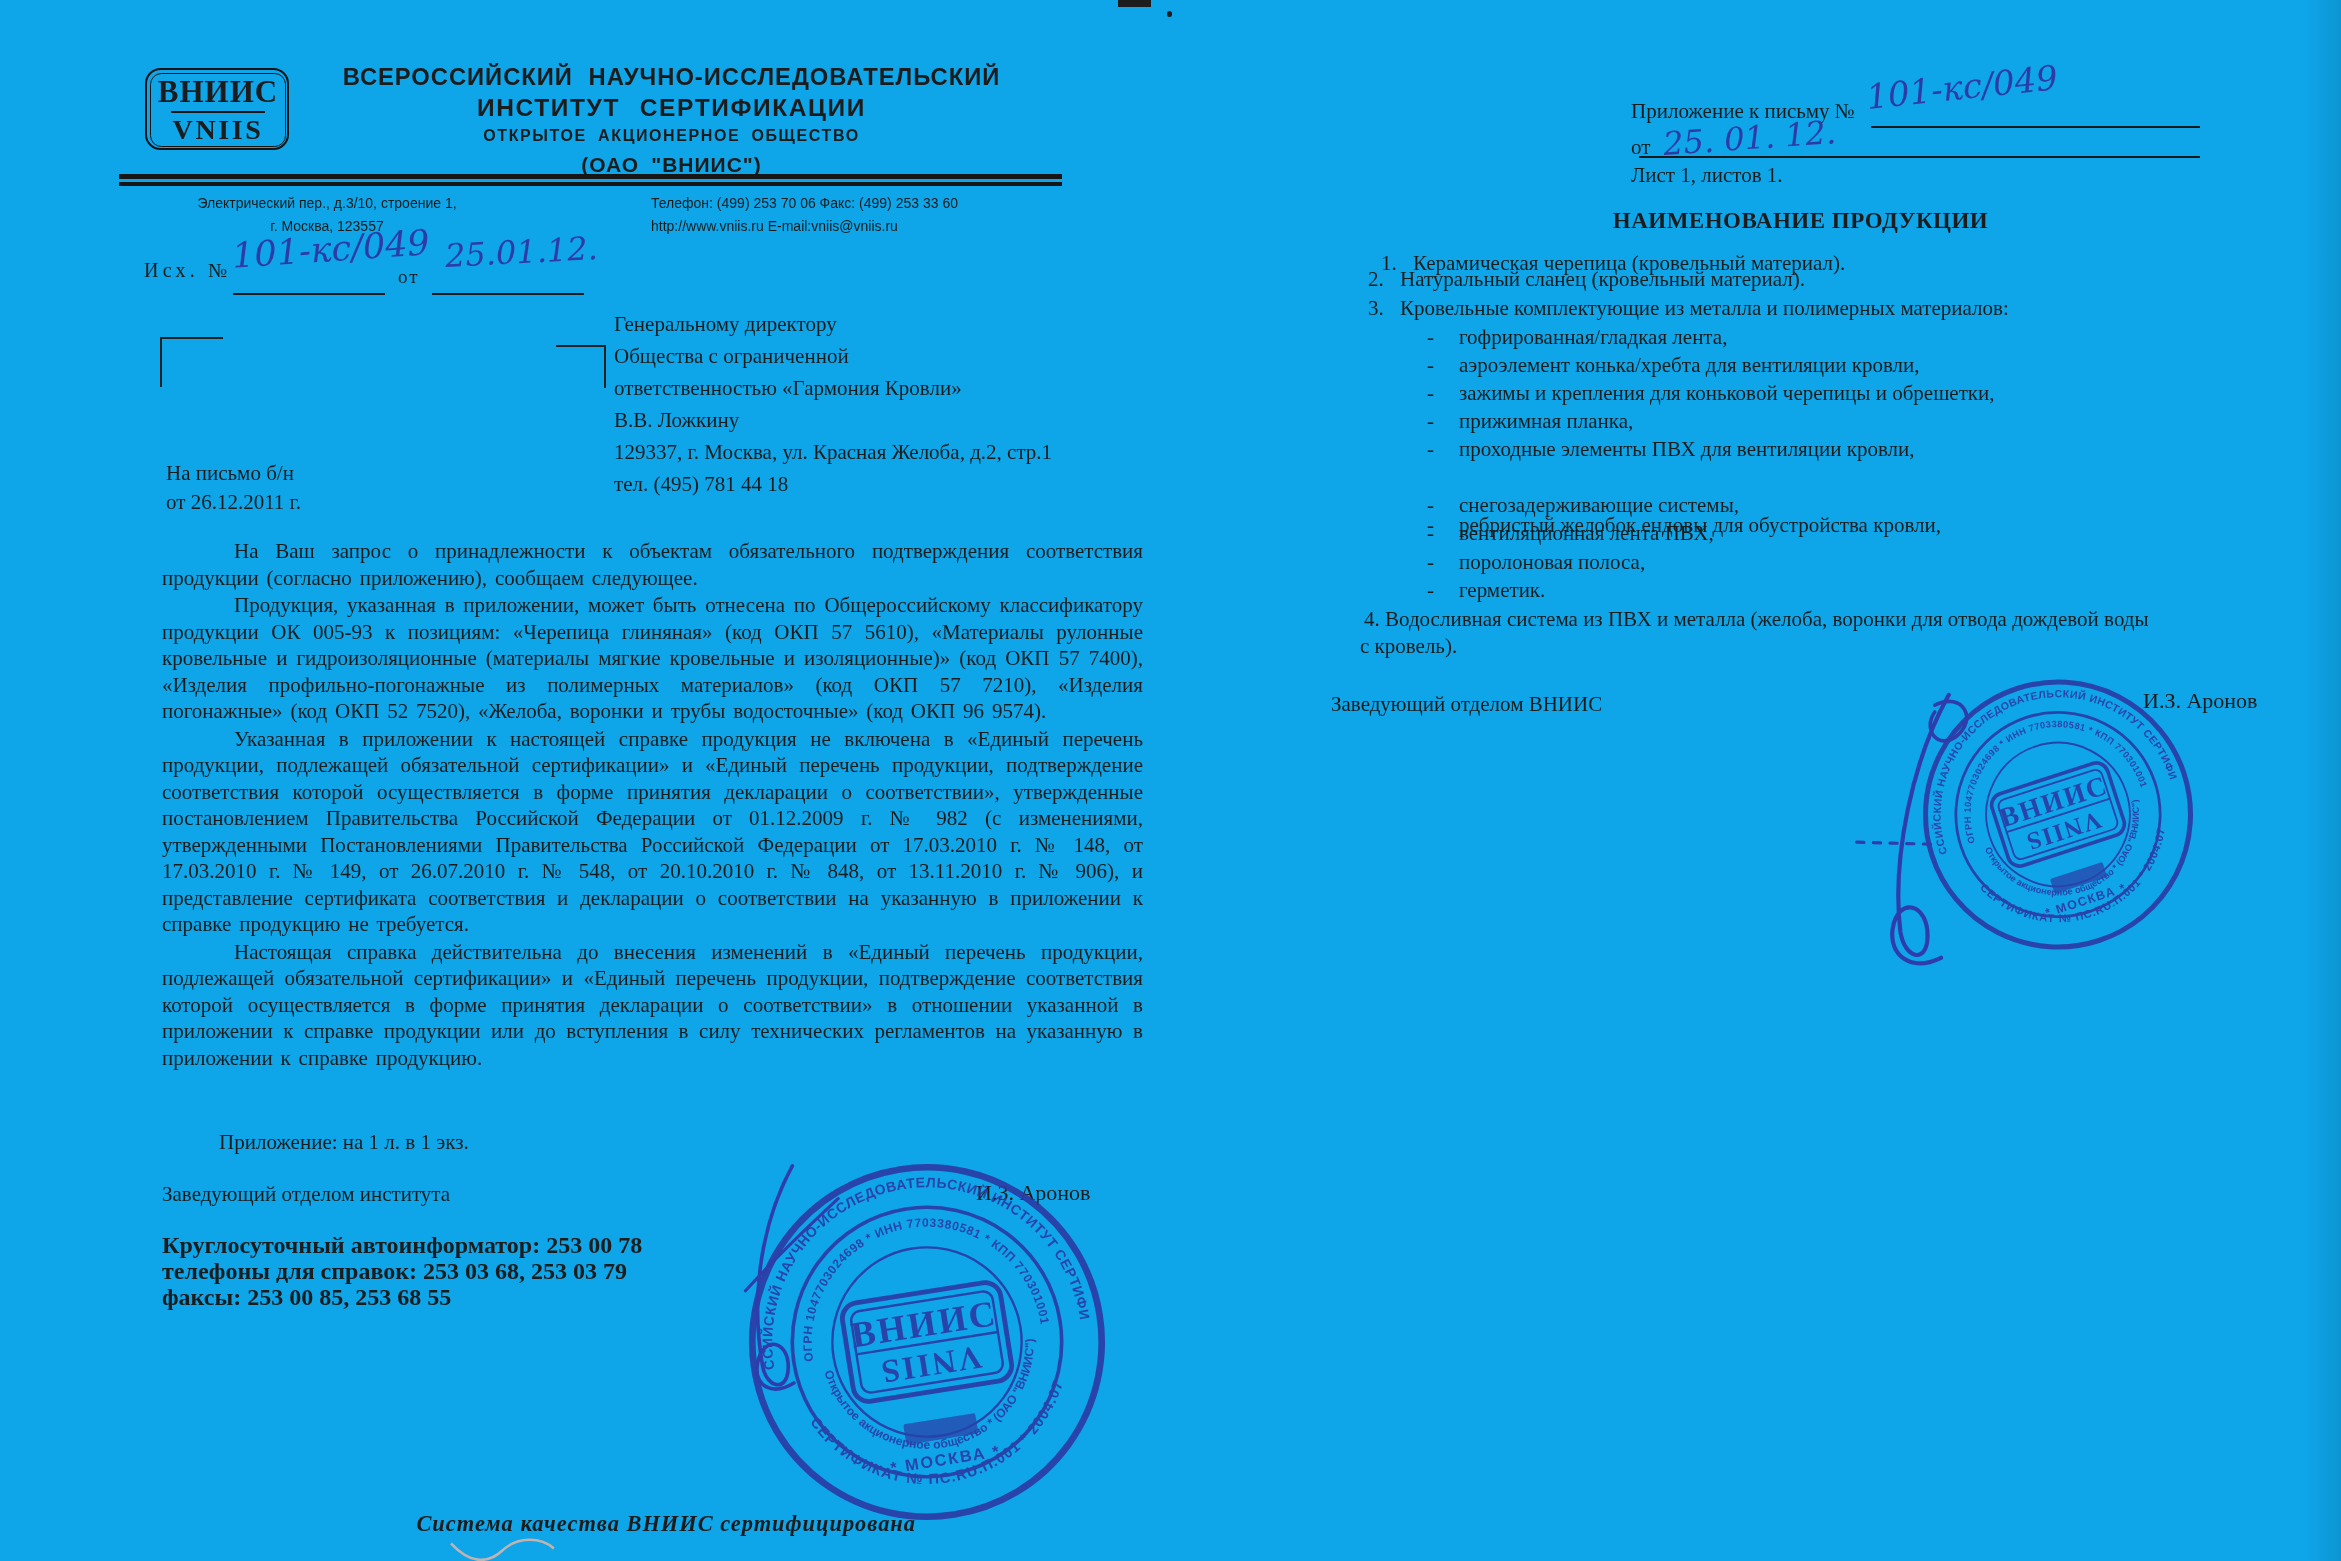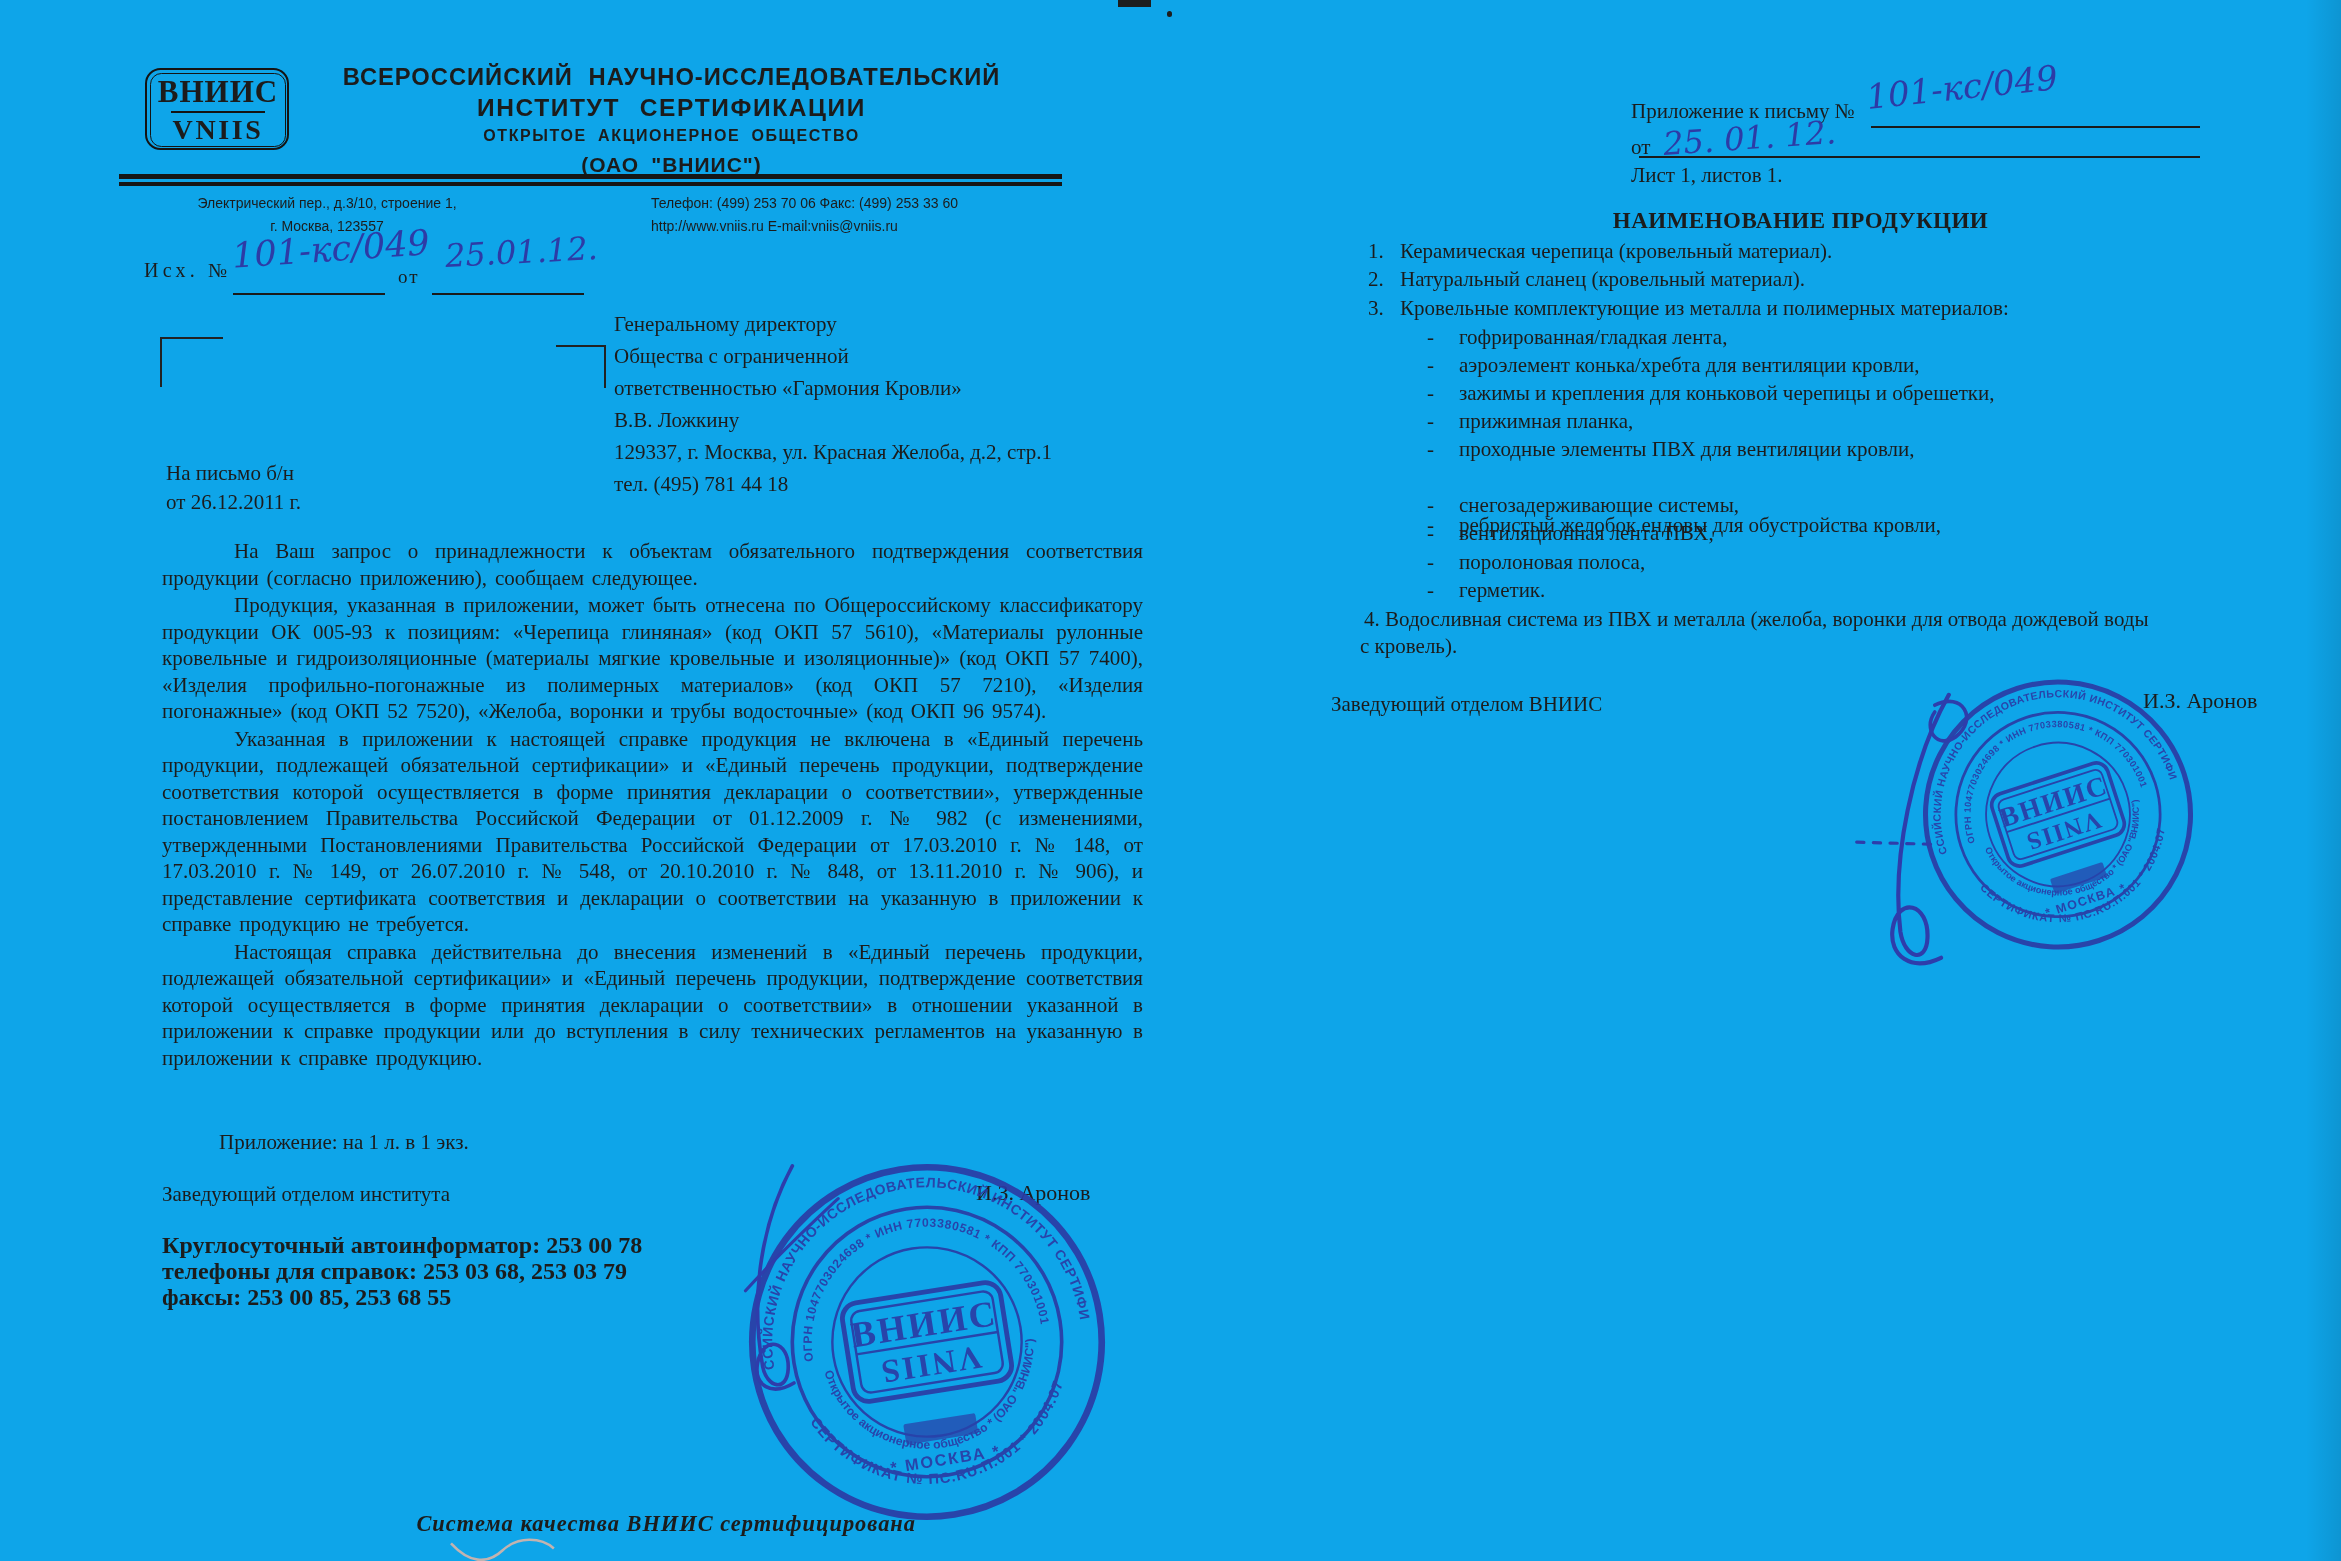--- a/index.html
+++ b/index.html
@@ -170,21 +170,21 @@
   <div class="abs ser rp-label" style="left:1631px;top:99px;">Приложение к письму №</div>
   <div class="abs hw" style="left:1866px;top:67px;font-size:34px;transform:rotate(-6deg);">101-кс/049</div>
   <div class="abs uline" style="left:1871px;top:126px;width:329px;"></div>
   <div class="abs ser rp-label" style="left:1631px;top:135px;">от</div>
   <div class="abs hw" style="left:1663px;top:119px;font-size:32px;transform:rotate(-4deg);">25. 01. 12.</div>
   <div class="abs uline" style="left:1639px;top:156px;width:561px;"></div>
   <div class="abs ser rp-label" style="left:1631px;top:163px;">Лист 1, листов 1.</div>
 
   <div class="abs rp-title ser">НАИМЕНОВАНИЕ ПРОДУКЦИИ</div>
 
-  <div class="abs num-item ser" style="top:238px;">
+  <div class="abs num-item ser" style="top:250px;margin-left:13px;">
     <span class="no">1.</span><span>Керамическая черепица (кровельный материал).</span>
   </div>
   <div class="abs num-item ser" style="top:266px;">
     <span class="no">2.</span><span>Натуральный сланец (кровельный материал).</span>
   </div>
   <div class="abs num-item ser" style="top:295px;">
     <span class="no">3.</span><span>Кровельные комплектующие из металла и полимерных материалов:</span>
   </div>
 
   <div class="abs sub-item ser" style="top:324px;">гофрированная/гладкая лента,</div>

